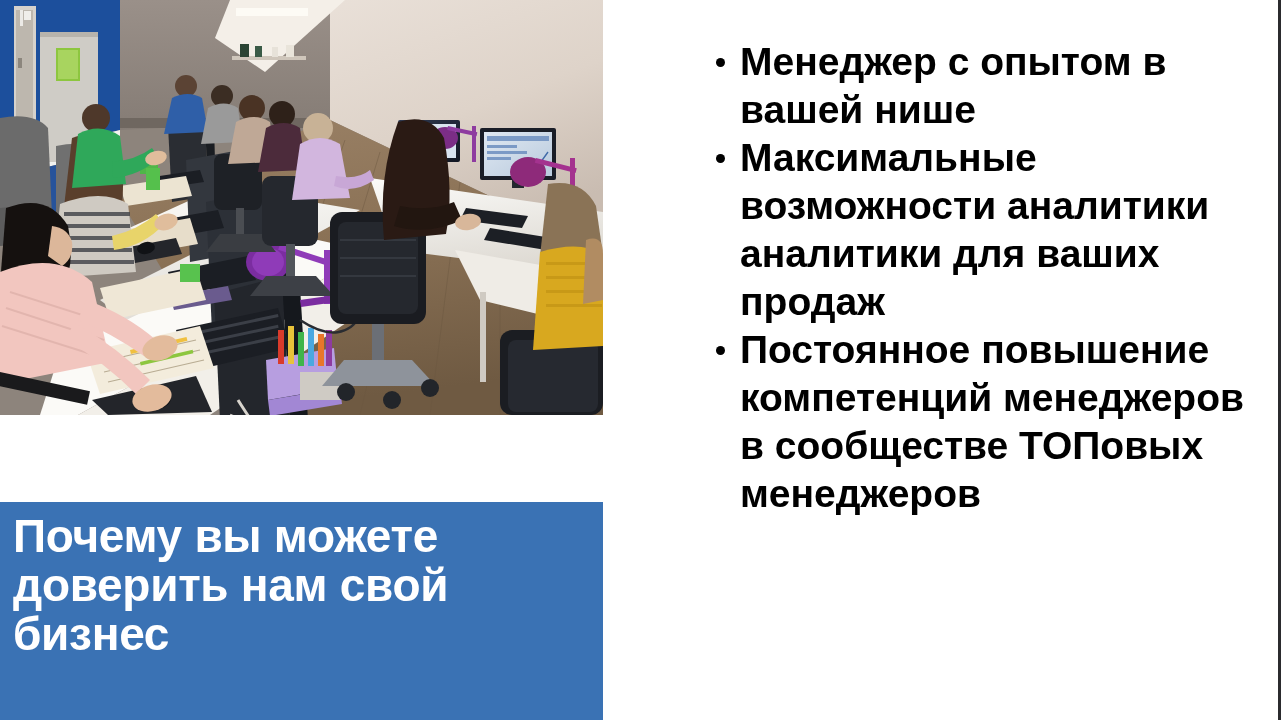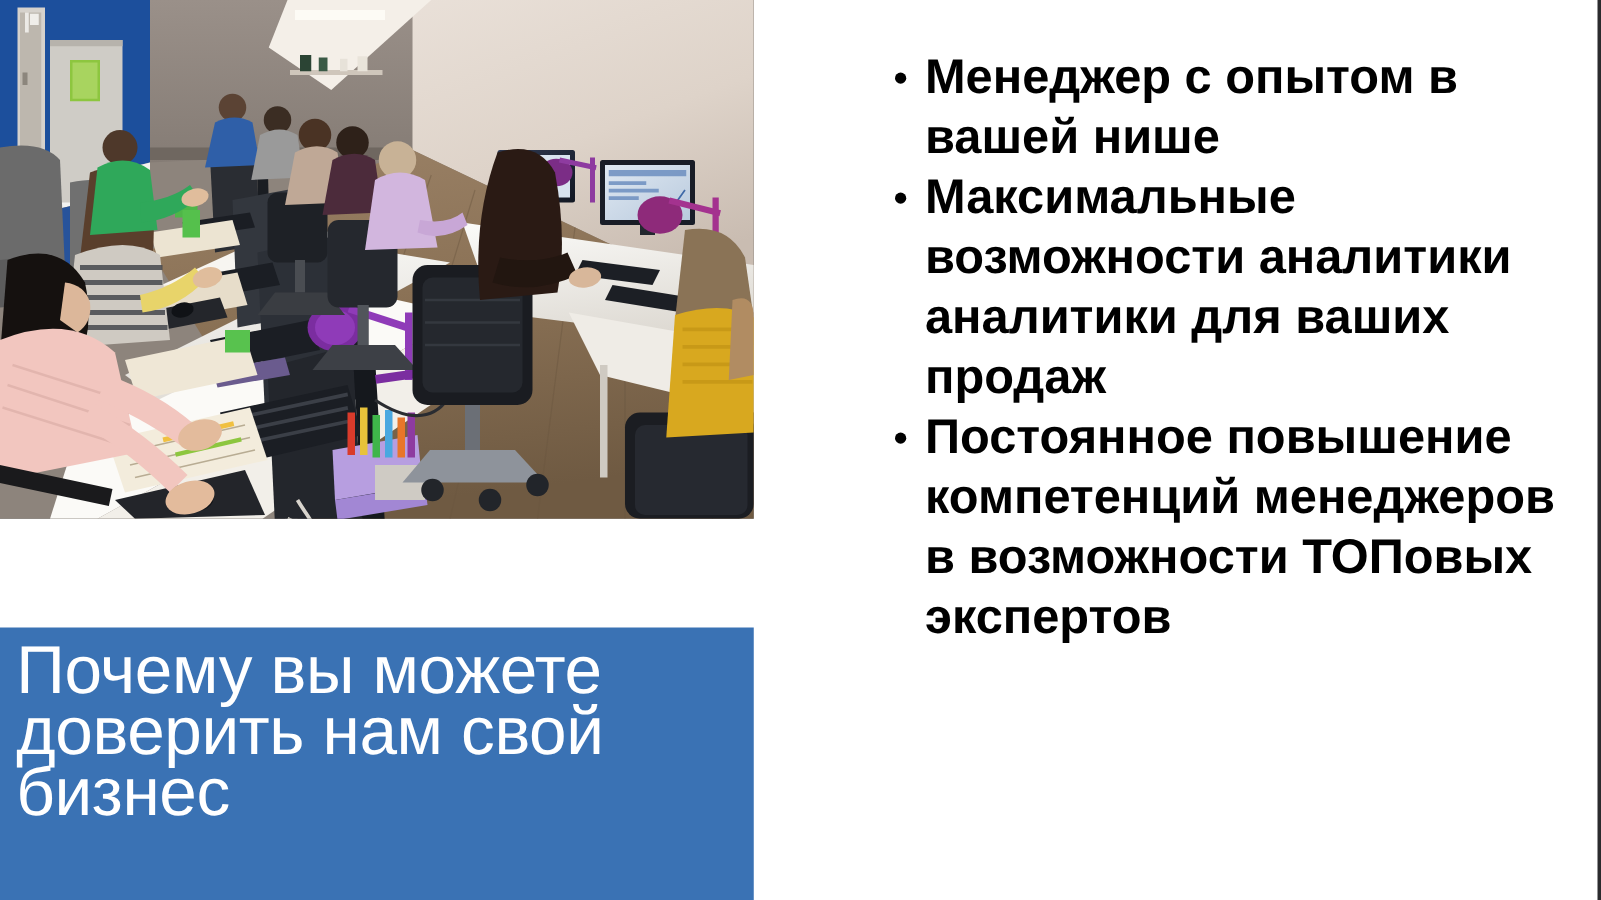--- a/index.html
+++ b/index.html
@@ -44,22 +44,22 @@
     height: 218px;
     background: #3a72b4;
   }
   #title-text {
     position: absolute;
     left: 13px;
     top: 10px;
     width: 580px;
     color: #ffffff;
     font-family: "Liberation Sans", sans-serif;
-    font-weight: normal;
-    font-size: 54px;
+    font-weight: bold;
+    font-size: 46px;
     line-height: 49px;
     letter-spacing: -0.3px;
     white-space: pre-wrap;
   }
 
   
   #bullets {
     position: absolute;
     left: 700px;
     top: 38px;
@@ -410,17 +410,17 @@
     <li>
       <span class="bullet-dot"></span>
       <span class="bullet-text">Менеджер с опытом в вашей нише</span>
     </li>
     <li>
       <span class="bullet-dot"></span>
       <span class="bullet-text">Максимальные возможности аналитики аналитики для ваших продаж</span>
     </li>
     <li>
       <span class="bullet-dot"></span>
-      <span class="bullet-text">Постоянное повышение компетенций менеджеров в возможности ТОПовых экспертов</span>
+      <span class="bullet-text">Постоянное повышение компетенций менеджеров в сообществе ТОПовых менеджеров</span>
     </li>
   </ul>
 
 </div>
 
 </body></html>

